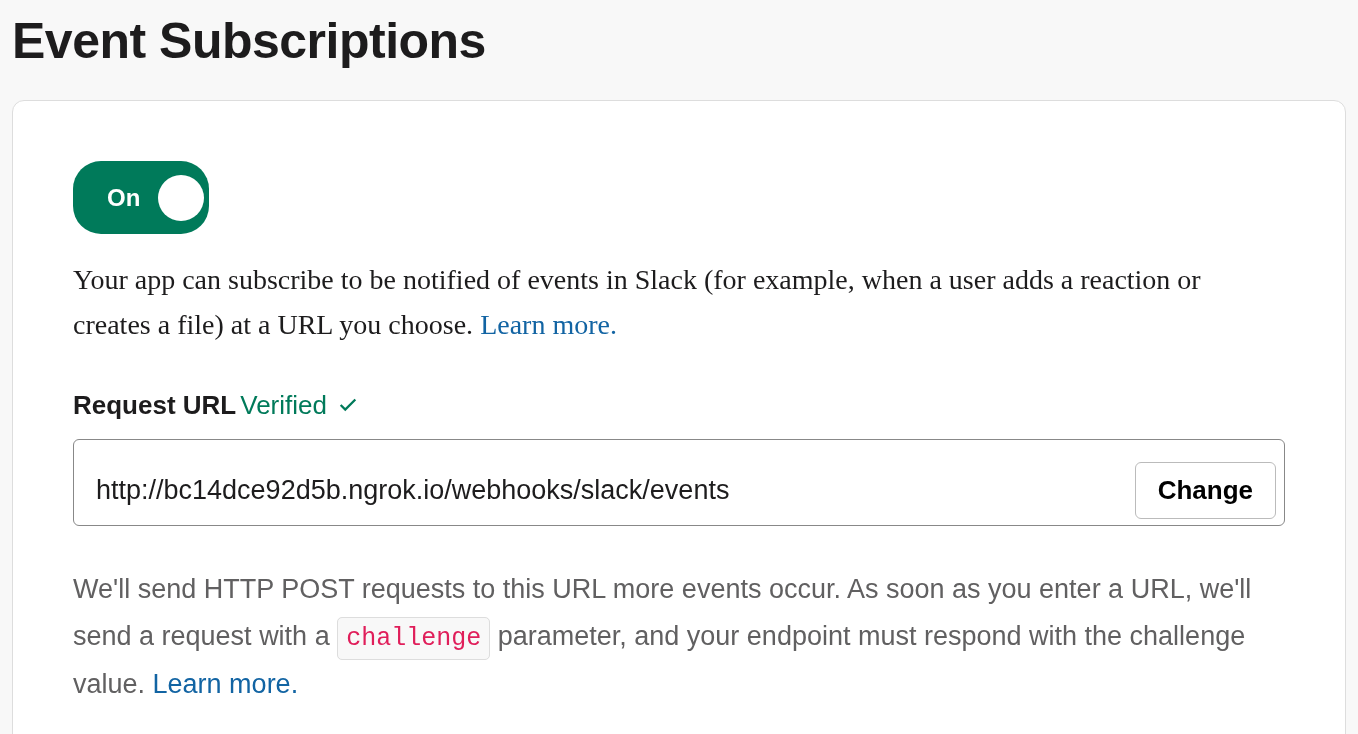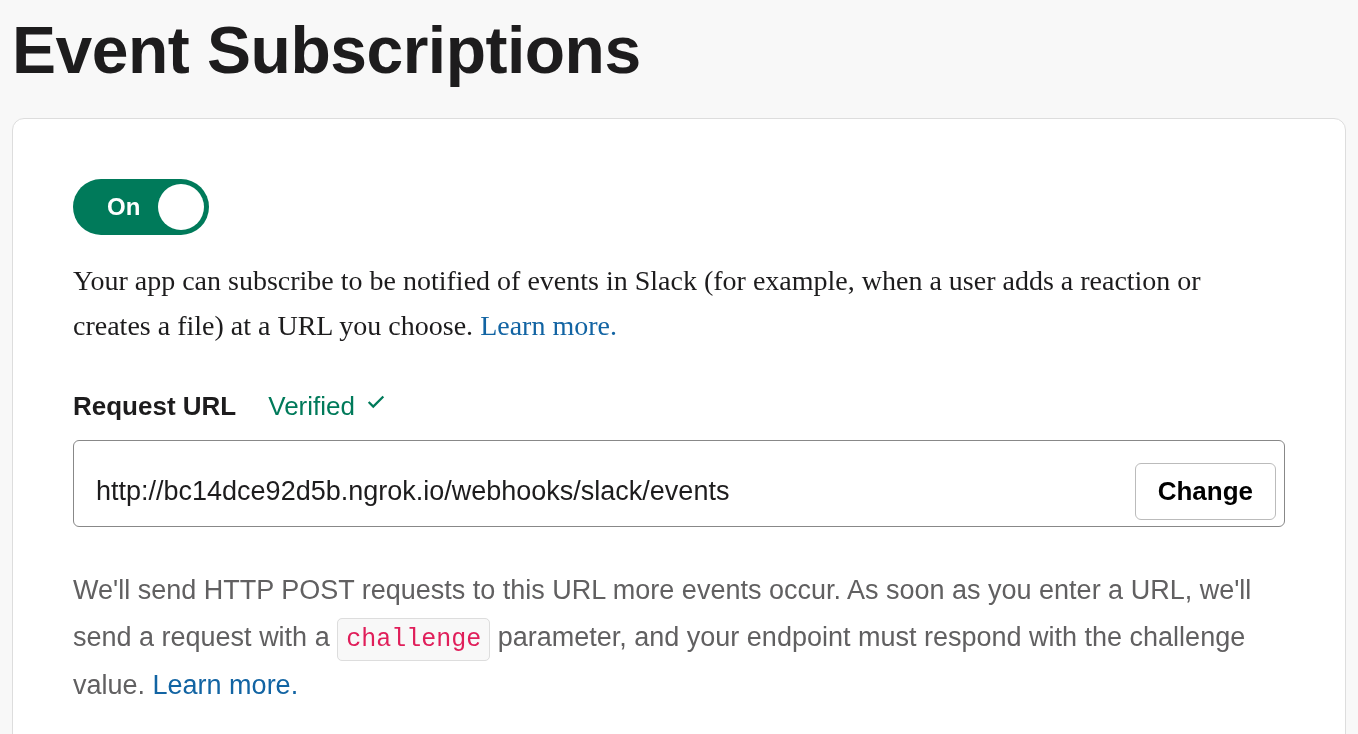--- a/index.html
+++ b/index.html
@@ -7,21 +7,21 @@
       margin: 0;
       padding: 0;
     }
     body {
       font-family: -apple-system, BlinkMacSystemFont, "Segoe UI", Helvetica, Arial, sans-serif;
       background: #f8f8f8;
       color: #1d1c1d;
       padding: 12px;
     }
     .page-title {
-      font-size: 66px;
+      font-size: 50px;
       font-weight: 900;
       letter-spacing: -0.5px;
       margin-bottom: 30px;
       color: #1d1c1d;
     }
     .card {
       background: #ffffff;
       border: 1px solid #ddd;
       border-radius: 12px;
       padding: 60px 60px 40px 60px;
@@ -34,21 +34,21 @@
     }
     .card-title {
       font-size: 42px;
       font-weight: 900;
       letter-spacing: -0.5px;
       color: #1d1c1d;
     }
     .toggle {
       position: relative;
       width: 136px;
-      height: 56px;
+      height: 73px;
       background: #007a5a;
       border-radius: 28px;
       cursor: pointer;
       display: flex;
       align-items: center;
       padding: 0 6px;
     }
     .toggle-label {
       color: #ffffff;
       font-size: 24px;
@@ -71,33 +71,34 @@
       margin-bottom: 42px;
       font-family: Liberation Serif, serif;
     }
     .link {
       color: #1264a3;
       cursor: pointer;
     }
     .field-label-row {
       display: flex;
       align-items: center;
-      gap: 32px;
+      gap: 4px;
       margin-bottom: 18px;
     }
     .field-label {
       font-size: 26px;
       font-weight: 700;
       color: #1d1c1d;
     }
     .verified {
       color: #007a5a;
       font-size: 26px;
       font-weight: 400;
       display: flex;
+      align-items: center;
       gap: 10px;
     }
     .check-icon {
       width: 22px;
       height: 22px;
       stroke: #007a5a;
       stroke-width: 2.5;
       fill: none;
     }
     .input-row {

